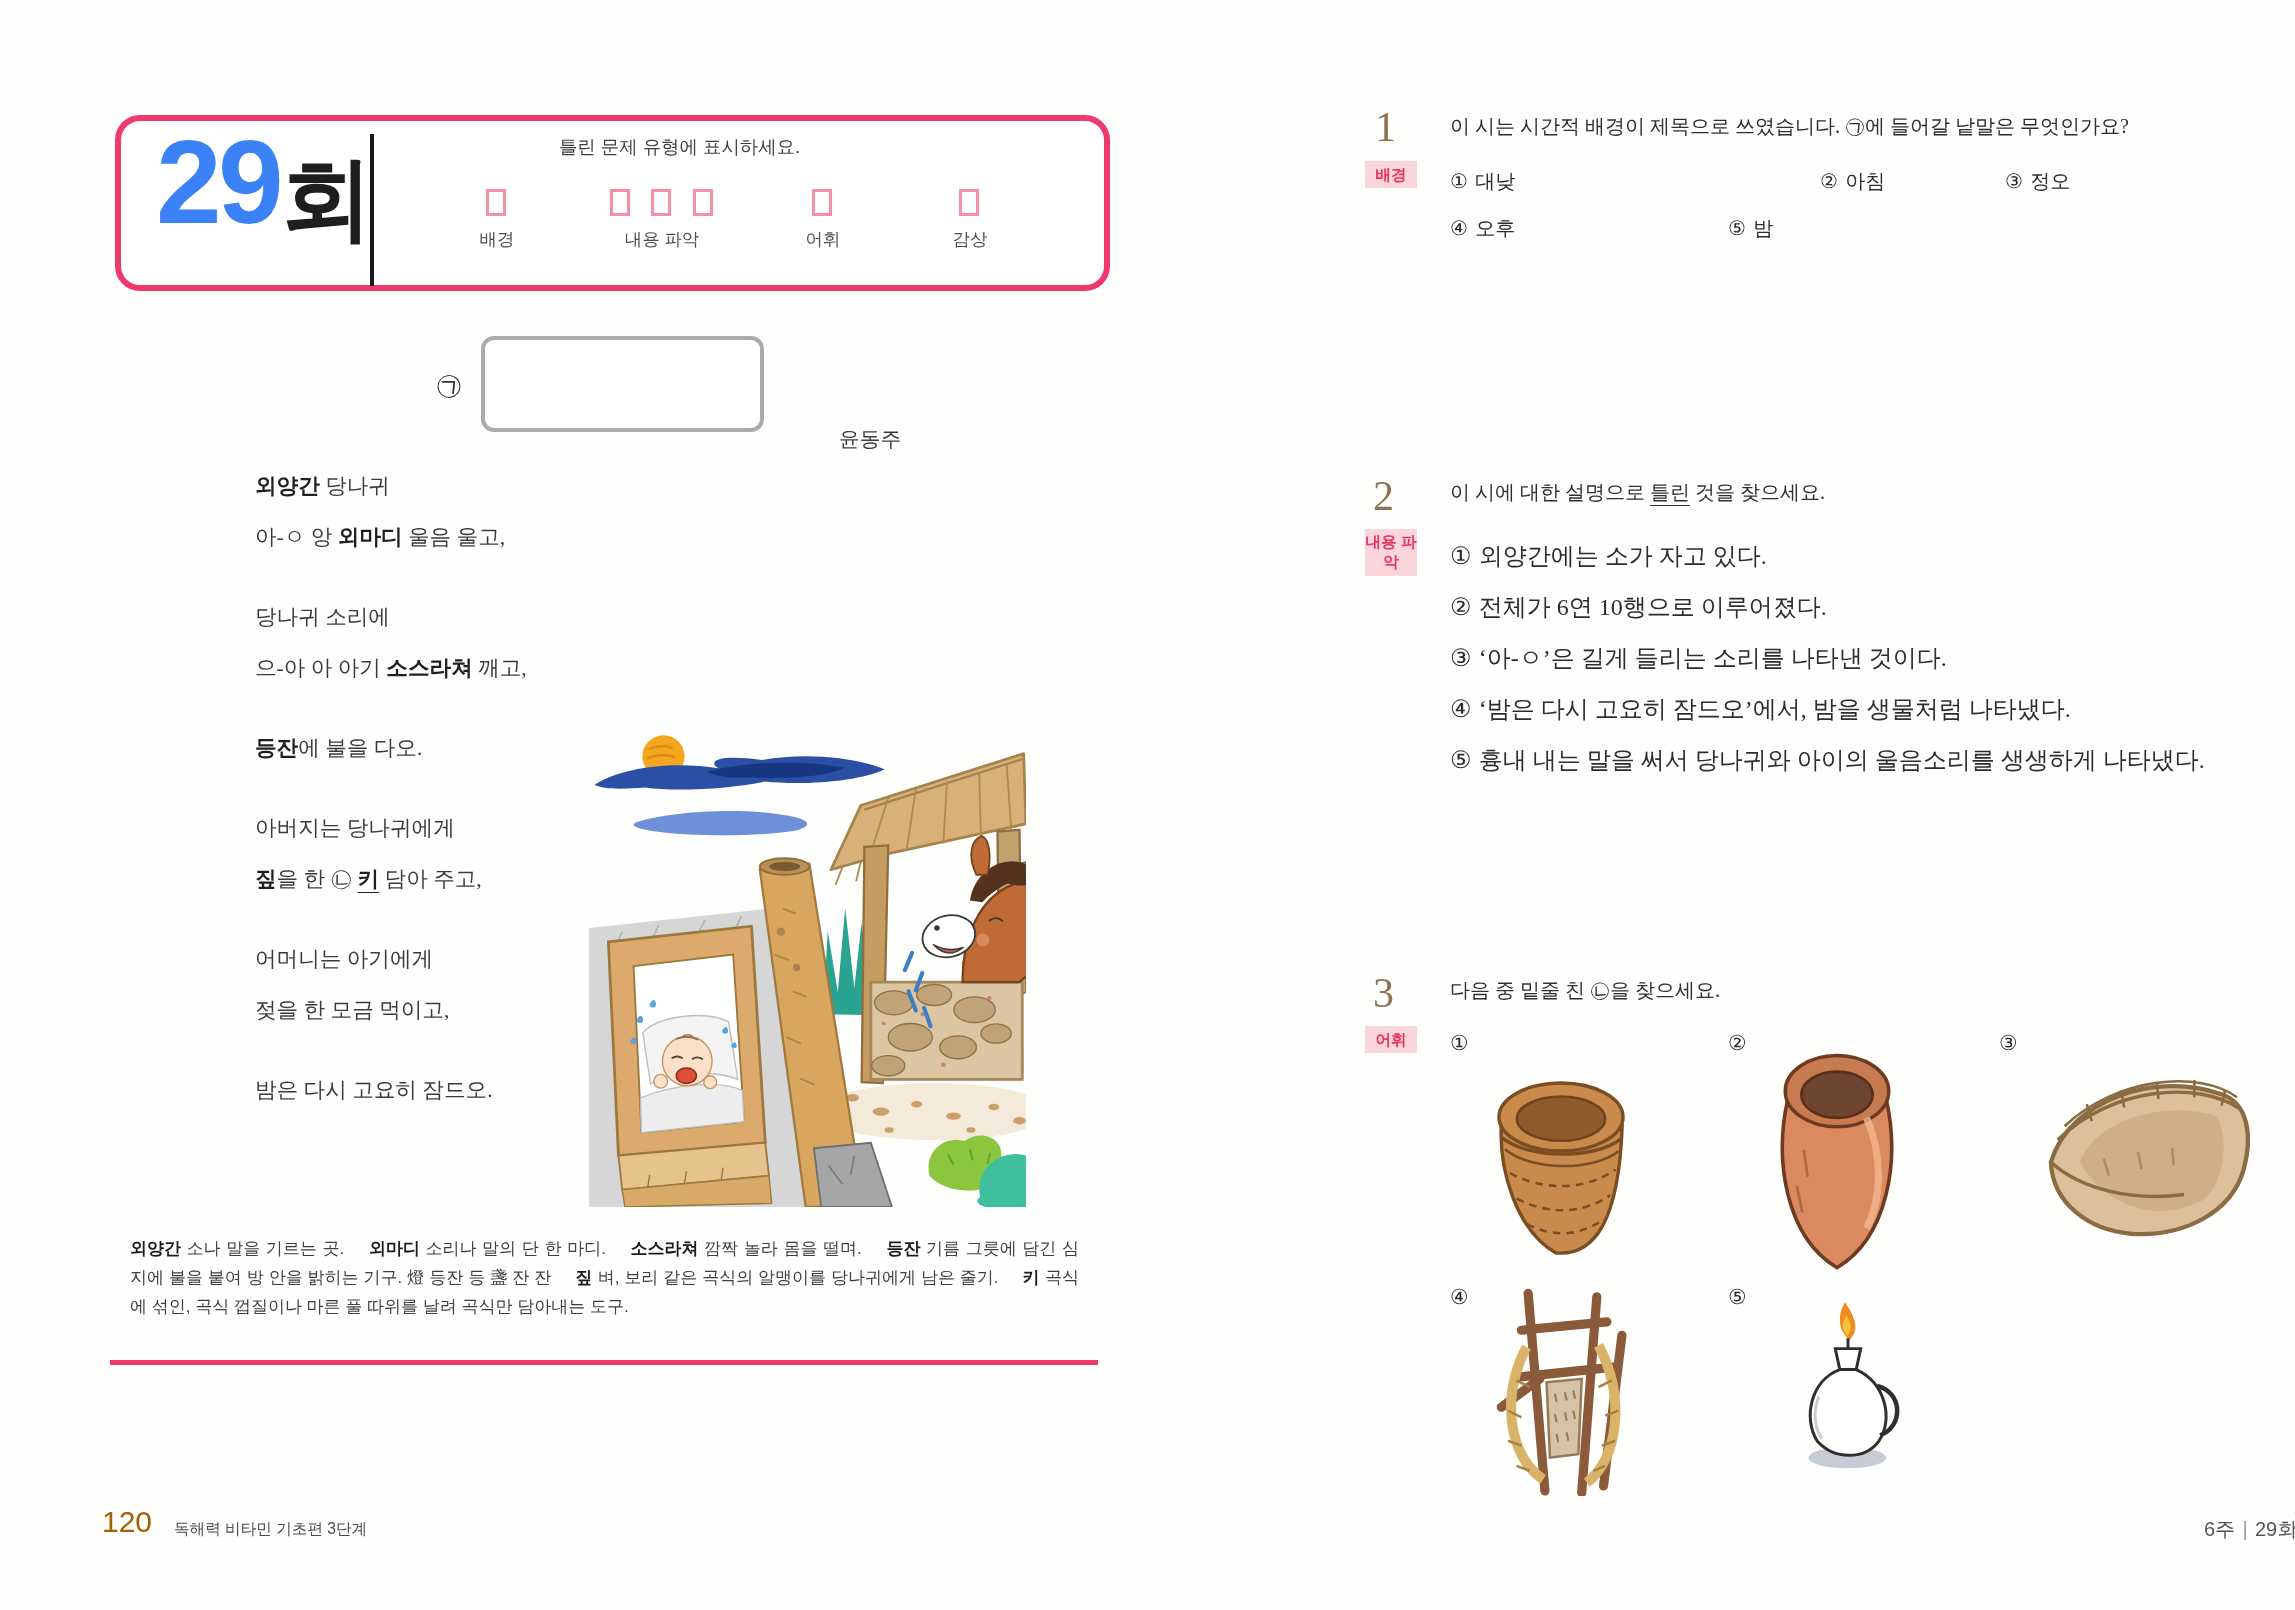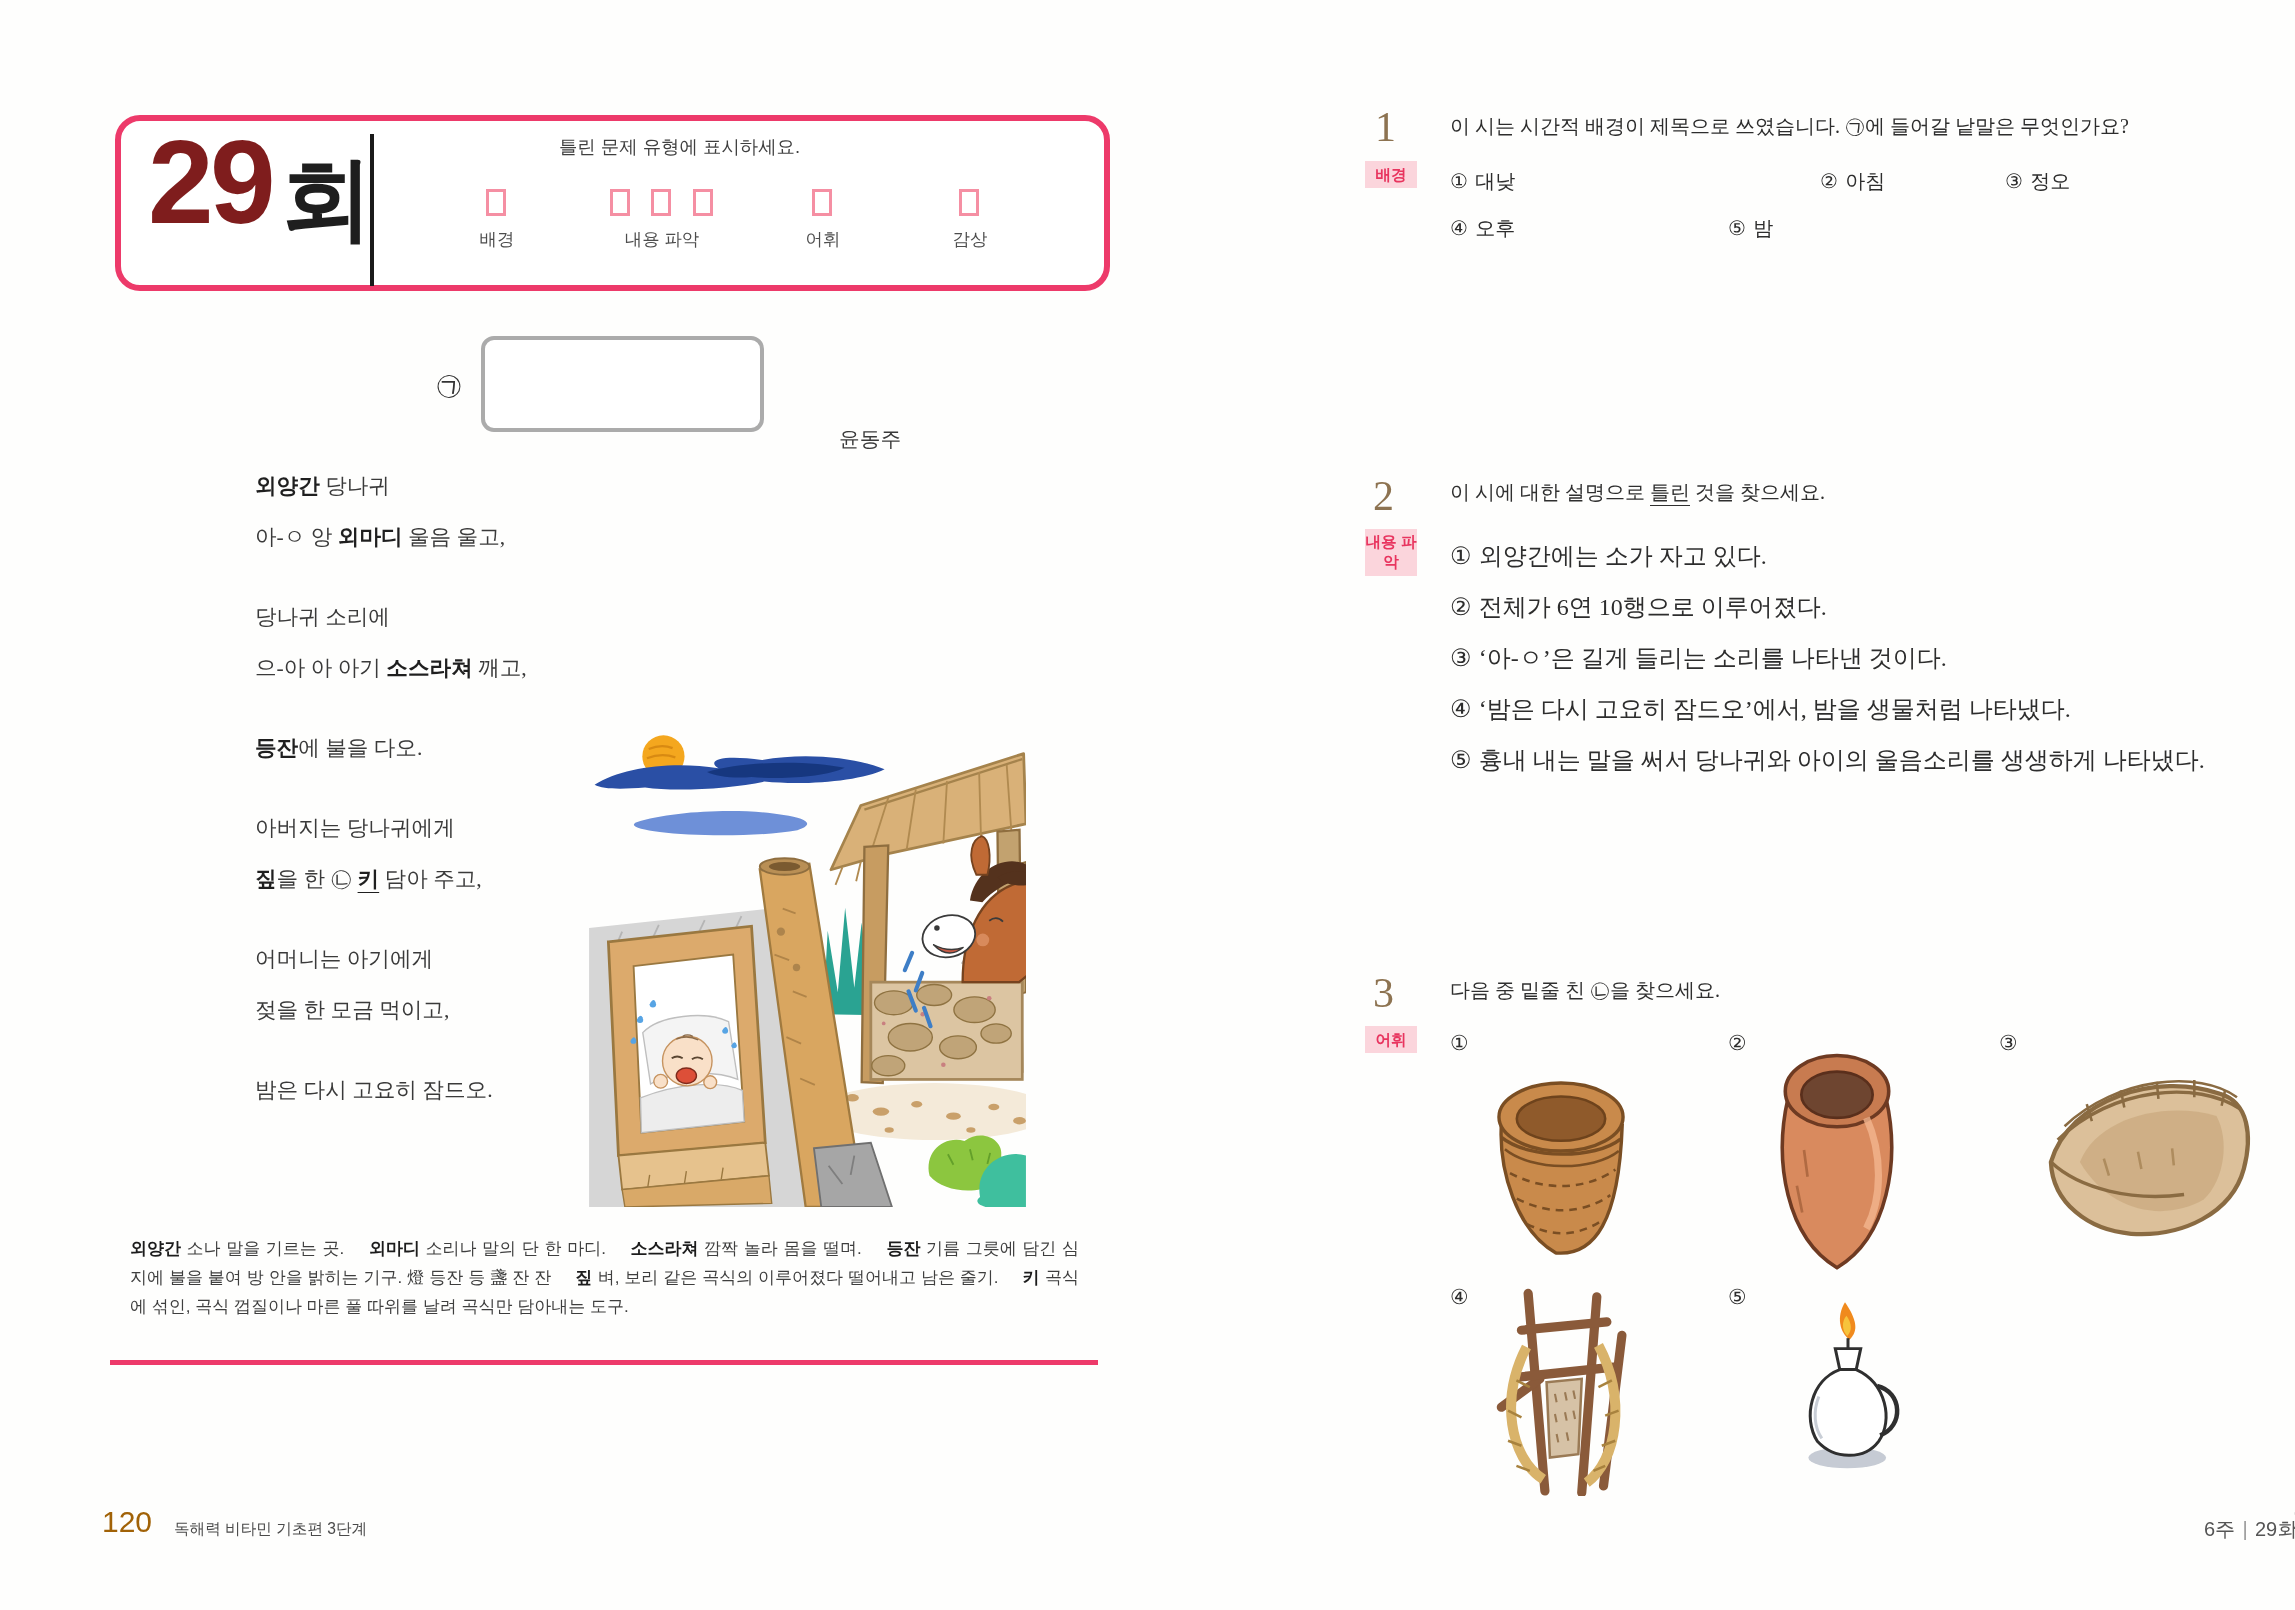--- a/index.html
+++ b/index.html
@@ -3,21 +3,21 @@
 <meta charset="utf-8">
 <style>
   html,body{margin:0;padding:0;}
   body{width:2440px;height:1611px;position:relative;background:#FEFEFD;
        font-family:"Liberation Sans","DejaVu Sans",sans-serif;color:#2F2F2F;overflow:hidden;}
   .abs{position:absolute;}
   .serif{font-family:"Liberation Serif","DejaVu Serif",serif;}
 
   
   #header-box{left:115px;top:115px;width:983px;height:164px;border:6px solid #ED3A6A;border-radius:25px;background:#fff;}
-  #lesson-num{left:148px;top:123px;font-size:118px;font-weight:bold;color:#7f1d1d;line-height:1;letter-spacing:-3.7px;}
+  #lesson-num{left:156px;top:123px;font-size:118px;font-weight:bold;color:#3b82f6;line-height:1;letter-spacing:-3.7px;}
   #lesson-suffix{left:281px;top:152px;font-size:92px;font-weight:bold;color:#1E1E1E;line-height:1;}
   #lesson-bar{left:370px;top:134px;width:3.7px;height:152px;background:#1A1A1A;}
   #instruction{left:514px;top:134px;width:331px;text-align:center;font-size:18.4px;color:#3F3F3F;}
   .cb{width:13.8px;height:21px;border:3.7px solid #F58FA3;background:#FFF;}
   .cb-label{font-size:17.4px;color:#4D4D4D;transform:translateX(-50%);white-space:nowrap;}
 
   
   #blank-marker{left:436px;top:368px;font-size:26px;color:#333;}
   #answer-box{left:481px;top:336px;width:275px;height:88px;border:4.1px solid #ABABAB;border-radius:13px;background:#FFF;}
   #poem-author{left:839px;top:425px;font-size:20.7px;color:#3A3A3A;}
@@ -222,21 +222,21 @@
     <path d="M900,1048 C888,984 948,942 1000,958 L1000,1070 L912,1070 C892,1064 890,1056 900,1048 Z" fill="#3FBF9E"></path>
     <path d="M830,955 L842,978 M878,944 L884,968 M922,952 L916,976" stroke="#63A02A" stroke-width="4" fill="none"></path>
   </g>
 </svg>
 
 <div class="abs" id="glossary">
   <span class="g-entry"><span class="g-term">외양간</span><span class="g-def">소나 말을 기르는 곳.</span></span>
   <span class="g-entry"><span class="g-term">외마디</span><span class="g-def">소리나 말의 단 한 마디.</span></span>
   <span class="g-entry"><span class="g-term">소스라쳐</span><span class="g-def">깜짝 놀라 몸을 떨며.</span></span>
   <span class="g-entry"><span class="g-term">등잔</span><span class="g-def">기름 그릇에 담긴 심지에 불을 붙여 방 안을 밝히는 기구. 燈 등잔 등 盞 잔 잔</span></span>
-  <span class="g-entry"><span class="g-term">짚</span><span class="g-def">벼, 보리 같은 곡식의 이루어졌다 떨어내고 남은 줄기.</span></span>
+  <span class="g-entry"><span class="g-term">짚</span><span class="g-def">벼, 보리 같은 곡식의 알맹이를 당나귀에게 남은 줄기.</span></span>
   <span class="g-entry"><span class="g-term">키</span><span class="g-def">곡식에 섞인, 곡식 껍질이나 마른 풀 따위를 날려 곡식만 담아내는 도구.</span></span>
 </div>
 
 <div class="abs" id="rule"></div>
 <div class="abs" id="page-num-left">120</div>
 <div class="abs" id="book-title">독해력 비타민 기초편 3단계</div>
 
 <div class="abs q-num" id="q1-num">1</div>
 <div class="abs tag" id="q1-tag">배경</div>
 <div class="abs serif" id="q1-prompt">이 시는 시간적 배경이 제목으로 쓰였습니다. ㉠에 들어갈 낱말은 무엇인가요?</div>

